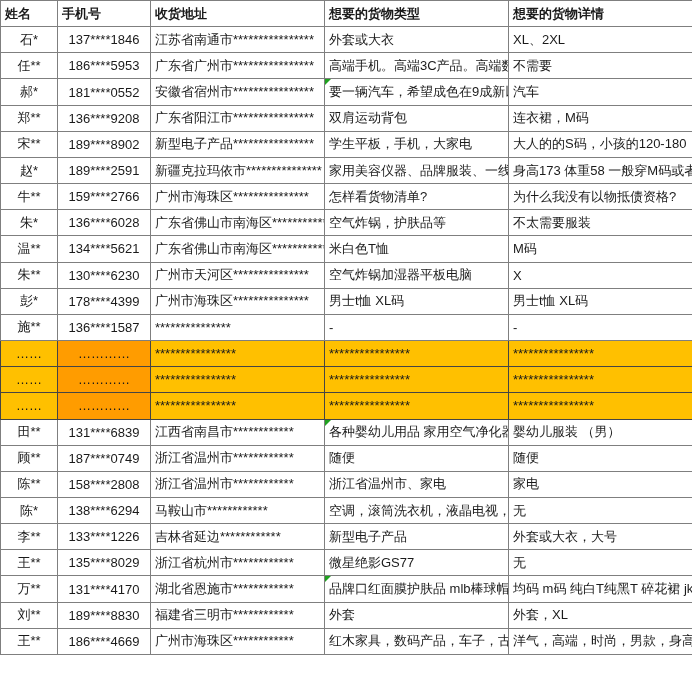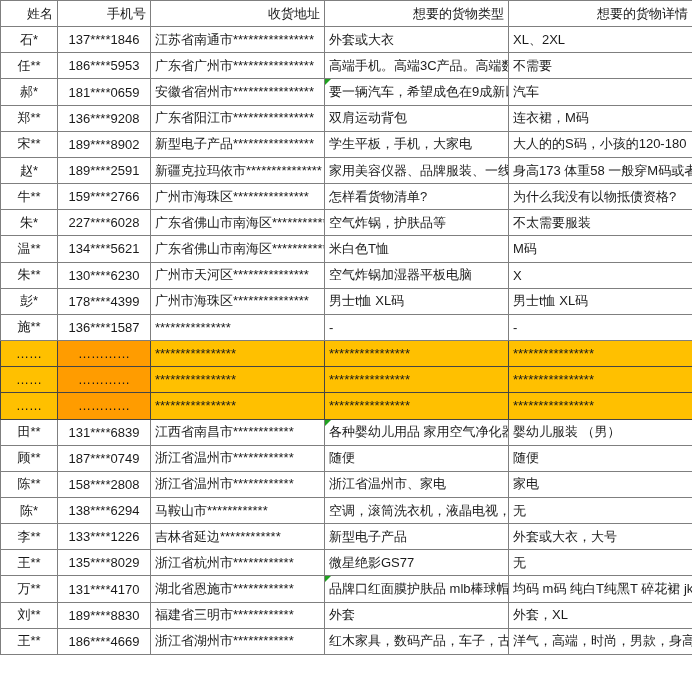--- a/index.html
+++ b/index.html
@@ -24,22 +24,22 @@
     font-size: 13px;
     height: 26.16px;
     padding: 0 4px;
     white-space: nowrap;
     overflow: hidden;
     color: #1a1a1a;
     position: relative;
     box-sizing: border-box;
   }
   th {
-    font-weight: normal;
-    text-align: right;
+    font-weight: bold;
+    text-align: left;
     background: #ffffff;
   }
   td.c { text-align: center; padding: 0 2px; }
   tr.hl td { background: #ffc000; border-color: #454545; }
   tr.hl td.phone-cell { background: #ff9c00; }
   .tri {
     position: absolute;
     top: 0; left: 0;
     width: 0; height: 0;
     border-top: 6px solid #1fa11f;
@@ -77,21 +77,21 @@
         </tr>
         <tr>
           <td class="c"><span>任**</span></td>
           <td class="c phone-cell"><span>186****5953</span></td>
           <td><span>广东省广州市****************</span></td>
           <td><span>高端手机。高端3C产品。高端数码产</span></td>
           <td><span>不需要</span></td>
         </tr>
         <tr>
           <td class="c"><span>郝*</span></td>
-          <td class="c phone-cell"><span>181****0659</span></td>
+          <td class="c phone-cell"><span>181****0552</span></td>
           <td><span>安徽省宿州市****************</span></td>
           <td><span class="tri"></span><span>要一辆汽车，希望成色在9成新以上的</span></td>
           <td><span>汽车</span></td>
         </tr>
         <tr>
           <td class="c"><span>郑**</span></td>
           <td class="c phone-cell"><span>136****9208</span></td>
           <td><span>广东省阳江市****************</span></td>
           <td><span>双肩运动背包</span></td>
           <td><span>连衣裙，M码</span></td>
@@ -112,21 +112,21 @@
         </tr>
         <tr>
           <td class="c"><span>牛**</span></td>
           <td class="c phone-cell"><span>159****2766</span></td>
           <td><span>广州市海珠区***************</span></td>
           <td><span>怎样看货物清单?</span></td>
           <td><span>为什么我没有以物抵债资格?</span></td>
         </tr>
         <tr>
           <td class="c"><span>朱*</span></td>
-          <td class="c phone-cell"><span>227****6028</span></td>
+          <td class="c phone-cell"><span>136****6028</span></td>
           <td><span>广东省佛山市南海区**************</span></td>
           <td><span>空气炸锅，护肤品等</span></td>
           <td><span>不太需要服装</span></td>
         </tr>
         <tr>
           <td class="c"><span>温**</span></td>
           <td class="c phone-cell"><span>134****5621</span></td>
           <td><span>广东省佛山市南海区**************</span></td>
           <td><span>米白色T恤</span></td>
           <td><span>M码</span></td>
@@ -225,19 +225,19 @@
         <tr>
           <td class="c"><span>刘**</span></td>
           <td class="c phone-cell"><span>189****8830</span></td>
           <td><span>福建省三明市************</span></td>
           <td><span>外套</span></td>
           <td><span>外套，XL</span></td>
         </tr>
         <tr>
           <td class="c"><span>王**</span></td>
           <td class="c phone-cell"><span>186****4669</span></td>
-          <td><span>浙江省湖州市************</span></td>
+          <td><span>广州市海珠区************</span></td>
           <td><span>红木家具，数码产品，车子，古玩字画</span></td>
           <td><span>洋气，高端，时尚，男款，身高175，</span></td>
         </tr>
       </tbody>
   </table>
 </div>
 
 </body></html>

